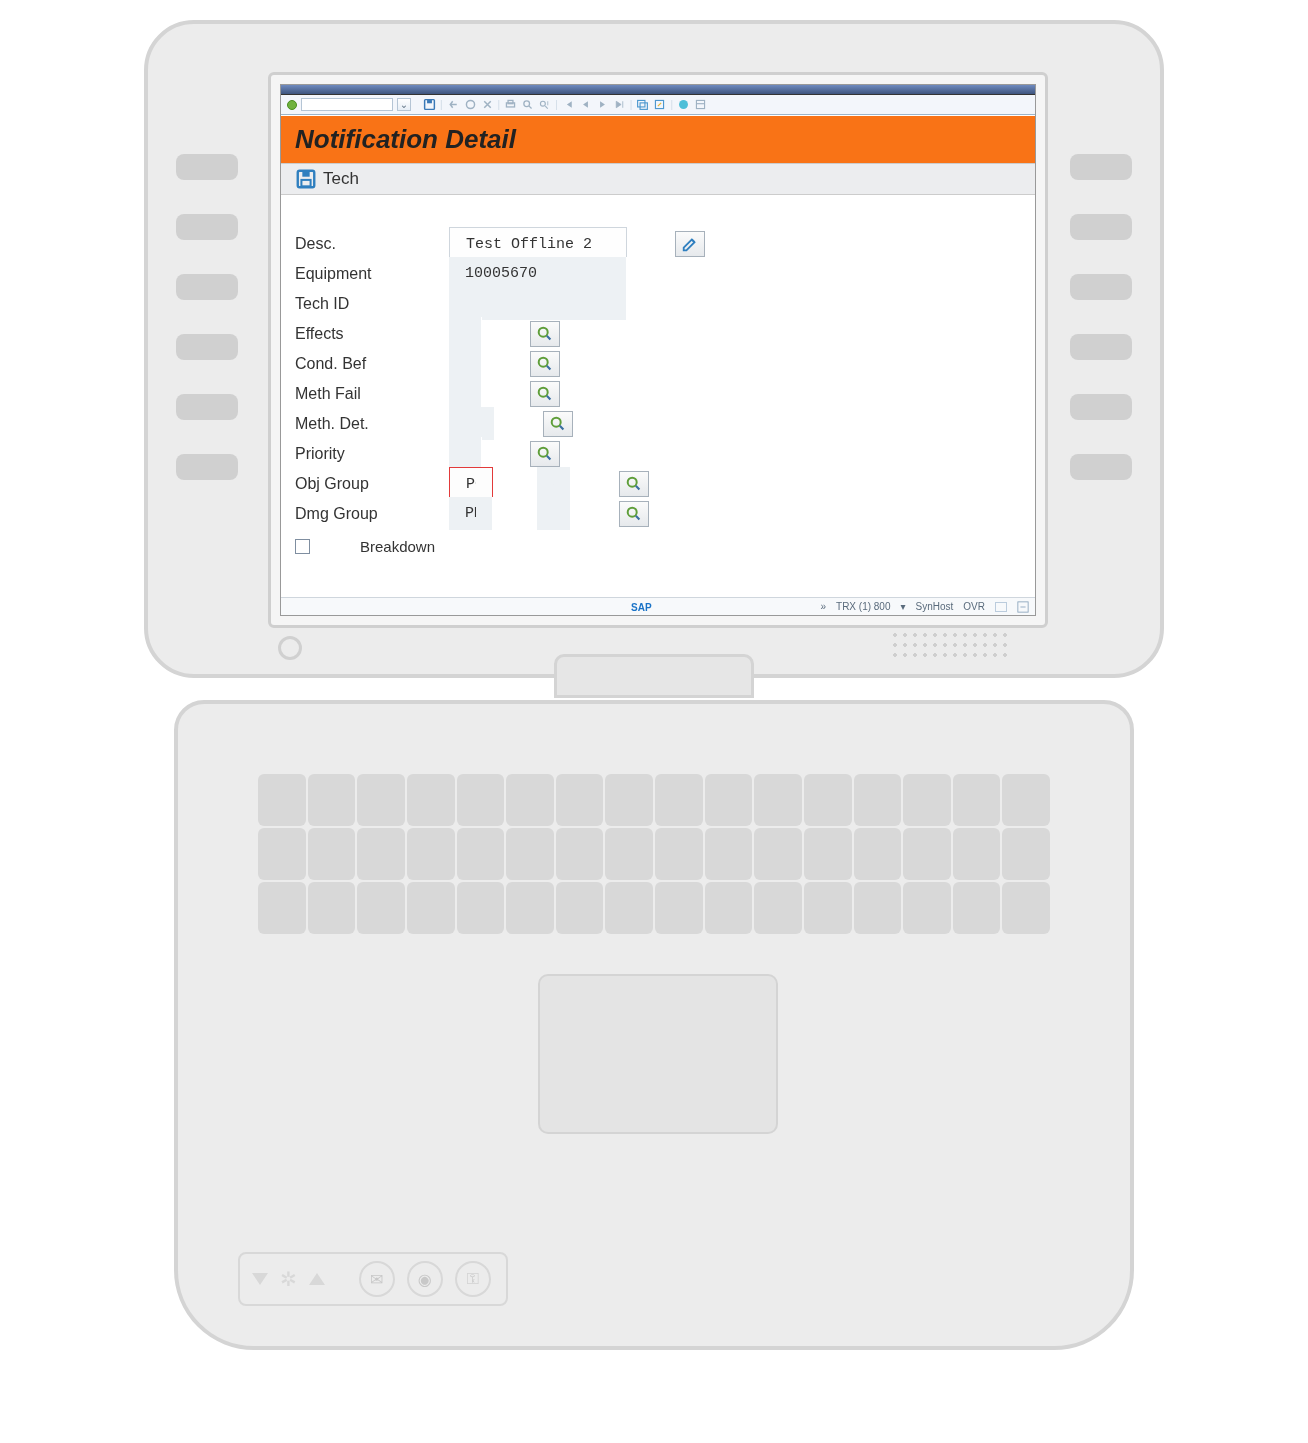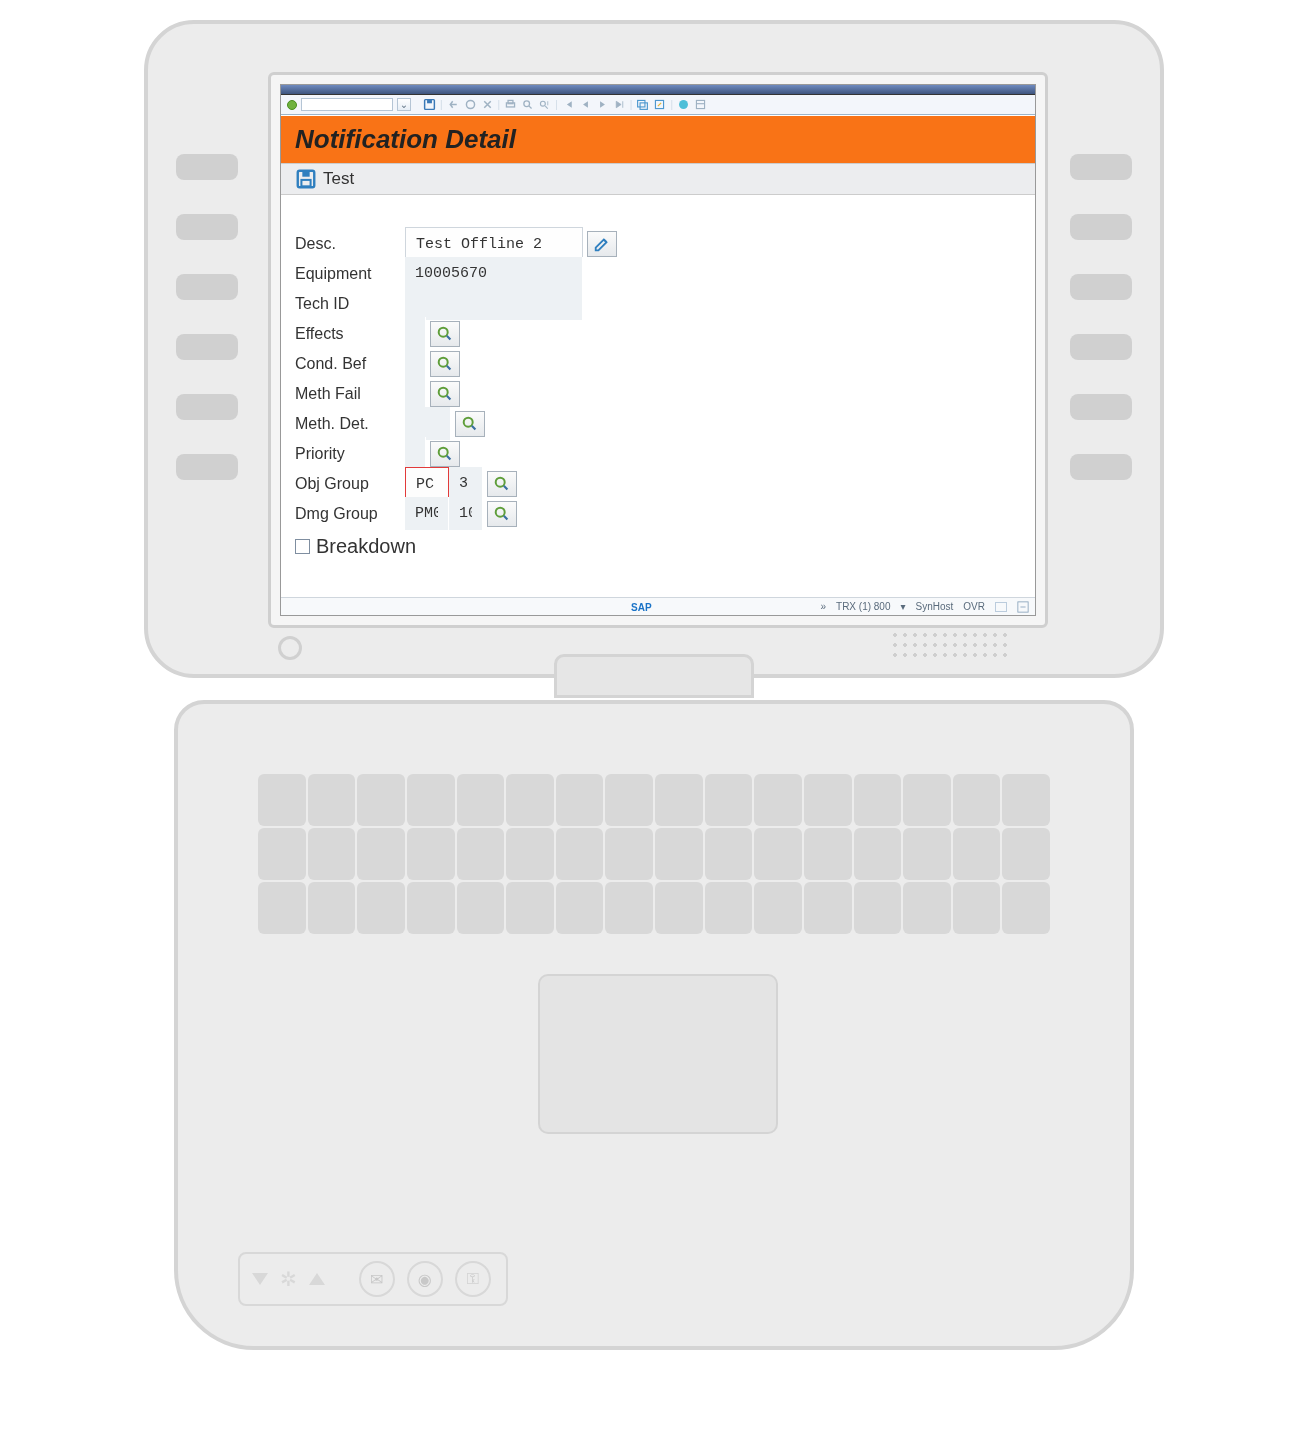--- a/index.html
+++ b/index.html
@@ -72,23 +72,23 @@
   .ticon{width:13px;height:13px;display:inline-block;}
   .sap-header{
     background:#f97316;border-top:1px solid #fff;border-bottom:1px solid #ccc;
     padding:8px 14px;
   }
   .sap-header h1{margin:0;font-size:26px;font-style:italic;font-weight:bold;color:#222;}
   .sap-actions{background:#ecedef;border-bottom:1px solid #ccc;padding:4px 14px;display:flex;align-items:center;gap:6px;}
   .save-icon{width:22px;height:22px;display:inline-flex;}
   .save-label{font-size:17px;color:#333;}
   .sap-body{padding:34px 14px 8px;background:#fff;}
-  .row{display:flex;align-items:center;height:30px;}
+  .row{display:flex;align-items:center;height:30px;gap:44px;}
   .lbl{width:110px;font-size:16px;color:#333;}
-  input.field{font-family:"Courier New",monospace;font-size:15px;background:#edf1f4;border:none;border-right:1px solid #fff;border-bottom:1px solid #fff;height:34px;padding:2px 10px;color:#333;}
+  input.field{font-family:"Courier New",monospace;font-size:15px;background:#edf1f4;border:none;border-right:1px solid #fff;border-bottom:1px solid #fff;height:34px;padding:2px 16px;color:#333;}
   input.focus{border:1px solid #e23a3a;background:#fdfdfd;}
   input.white{background:#fefefe;border:1px solid #cfd6dd;}
   .btn{height:26px;border:1px solid #a7b1bb;background:linear-gradient(#fbfbfb,#e6e9ec);display:inline-flex;align-items:center;justify-content:center;padding:0 5px;margin-left:4px;cursor:pointer;}
   .chk{width:15px;height:15px;border:1px solid #7f8ea0;background:#fff;margin-right:6px;display:inline-block;}
   .sap-status{
     position:absolute;left:0;right:0;bottom:0;height:18px;border-top:1px solid #cfd6dd;background:#f7f9fb;font-size:10px;color:#5a6b7c;padding:2px 6px;display:flex;align-items:center;justify-content:flex-end;gap:10px;
   }
   .sap-logo{position:absolute;left:350px;bottom:2px;font-weight:bold;font-size:10px;color:#1a73c7;}
   
   svg{display:block}
@@ -219,21 +219,21 @@
       </div>
 
       <div class="sap-actions">
         <span class="save-icon">
           <svg viewBox="0 0 24 24" width="22" height="22">
             <rect x="3" y="3" width="18" height="18" rx="2" fill="none" stroke="#2f7fbf" stroke-width="2.6"></rect>
             <rect x="8" y="3.5" width="8" height="6" fill="#2f7fbf"></rect>
             <rect x="7" y="13" width="10" height="7" fill="none" stroke="#2f7fbf" stroke-width="2.2"></rect>
           </svg>
         </span>
-        <span class="save-label">Test</span>
+        <span class="save-label">Tech</span>
       </div>
 
       <div class="sap-body">
         <div class="row">
           <span class="lbl">Desc.</span>
           <input class="field white" style="width: 178px;" value="Test Offline 2">
           <span class="btn">
             <span>
               <svg viewBox="0 0 20 20" width="18" height="18">
                   <path d="M3 14l9-9 3 3-9 9H3v-3z" fill="none" stroke="#2f7fbf" stroke-width="2"></path>
@@ -331,21 +331,21 @@
             <span>
                 <svg viewBox="0 0 20 20" width="18" height="18">
                   <circle cx="8" cy="8" r="5" fill="none" stroke="#5f9e3a" stroke-width="2.2"></circle>
                   <path d="M12 12l4 4" stroke="#3a6fa0" stroke-width="2.4"></path>
                 </svg>
               </span>
           </span>
         </div>
         <div class="row" style="margin-top:2px">
           <span class="chk"></span>
-          <span style="font-size:20px;color:#333">Breakdown</span>
+          <span style="font-size:15px;color:#333">Breakdown</span>
         </div>
       </div>
 
       <div class="sap-status">
         <span class="sap-logo">SAP</span>
         <span>»</span>
         <span>TRX (1) 800</span>
         <span>▾</span>
         <span>SynHost</span>
         <span>OVR</span>

